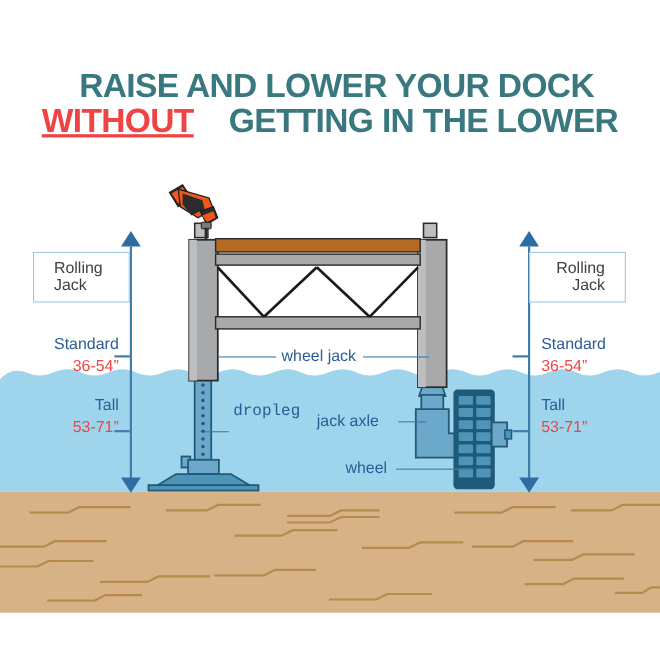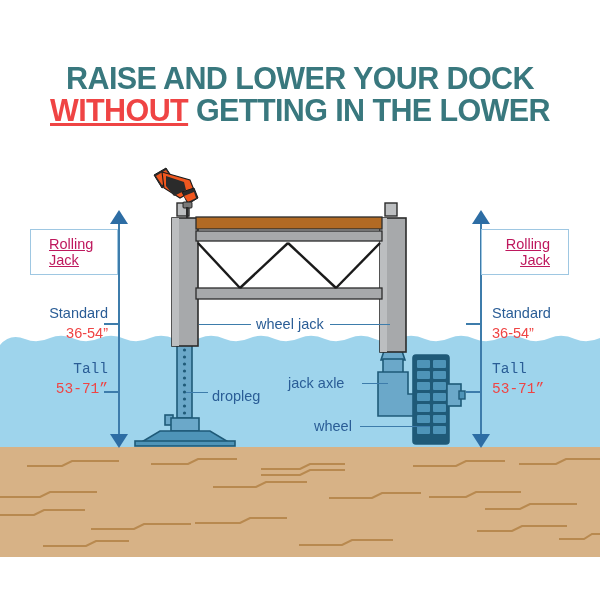--- a/index.html
+++ b/index.html
@@ -28,21 +28,21 @@
     line-height: 1.06;
     letter-spacing: -0.6px;
   }
   .title-line {
     font-family: "Liberation Sans", sans-serif;
     font-weight: bold;
     font-size: 30.5px;
     font-stretch: condensed;
     white-space: nowrap;
   }
-  .title-dark { color: #39787e; }
+  .title-dark { color: #39787e; padding-left: 12px; }
   .title-light { color: #ef4444; text-decoration: underline; }
 
   
   .scene {
     position: absolute;
     left: 0;
     top: 0;
     width: 600px;
     height: 600px;
   }
@@ -116,41 +116,40 @@
     height: 46px;
     border: 1.3px solid #9ec7e2;
     background: #ffffff;
     box-sizing: border-box;
     display: flex;
     align-items: center;
   }
   .measure-col.left  .jack-box { left: 8px; justify-content: flex-start; }
   .measure-col.right .jack-box { left: 33px; justify-content: flex-end; }
   .jack-box span {
-    color: #be185d;
+    color: #404040;
     font-size: 14.5px;
     line-height: 1.12;
     padding: 0 9px;
-    text-decoration: underline;
   }
   .measure-col.left  .jack-box span { text-align: left; }
   .measure-col.right .jack-box span { text-align: right; }
 
   .size-label {
     position: absolute;
     font-size: 14.5px;
     line-height: 1.35;
     white-space: nowrap;
   }
   .size-name { color: #2a5d96; }
   .size-range { color: #ef4444; }
   .measure-col.left .size-label  { right: 44px; text-align: right; }
   .measure-col.right .size-label { left: 44px; text-align: left; }
   .size-standard { top: 86px; margin-top: 12px; }
-  .size-tall     { top: 154px; font-family: Liberation Mono, monospace; }
+  .size-tall     { top: 154px; }
 
   .tick {
     position: absolute;
     width: 14px;
     height: 1.5px;
     background: #3d7cab;
   }
   .measure-col.left  .tick { left: 82px; }
   .measure-col.right .tick { left: 18px; }
   .tick-standard { top: 117px; }
@@ -160,21 +159,21 @@
   .dock { position: absolute; left: 0; top: 0; width: 600px; height: 600px; }
 
   
   .callout {
     position: absolute;
     font-size: 14.5px;
     color: #2a5d96;
     white-space: nowrap;
   }
   .callout-dockjack { left: 256px; top: 316px; }
-  .callout-dropleg  { left: 212px; top: 388px; }
+  .callout-dropleg  { left: 212px; top: 366px; font-family: Liberation Mono, monospace; }
   .callout-jackaxle { left: 288px; top: 375px; }
   .callout-wheel    { left: 314px; top: 418px; }
 
   .leader {
     position: absolute;
     height: 1.3px;
     background: #3d7cab;
   }
   .leader-dj-left  { left: 199px; top: 324px; width: 52px; }
   .leader-dj-right { left: 330px; top: 324px; width: 60px; }

